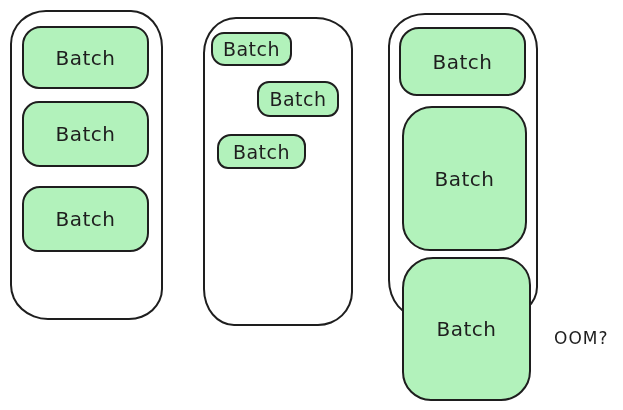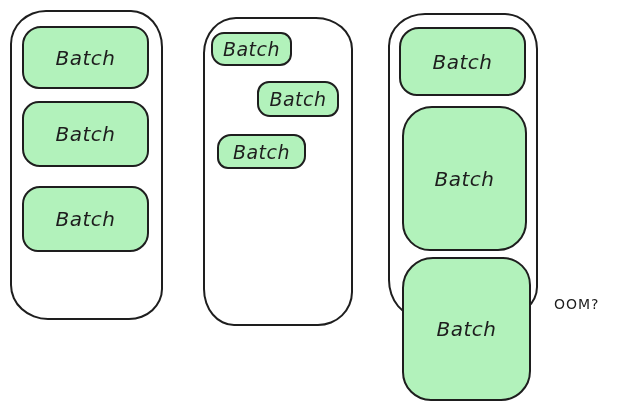--- a/index.html
+++ b/index.html
@@ -14,21 +14,20 @@
     height: 410px;
     background: #ffffff;
     overflow: hidden;
     color: #1e1e1e;
   }
   .container {
     position: absolute;
     background: #ffffff;
     border: 2.5px solid #1e1e1e;
     box-sizing: border-box;
-    font-style: italic;
   }
   
   #container-1 {
     left: 10px; top: 10px; width: 153px; height: 310px;
     border-radius: 36px 32px 34px 38px / 34px 37px 31px 35px;
   }
   #container-2 {
     left: 203px; top: 17px; width: 150px; height: 309px;
     border-radius: 33px 37px 35px 31px / 36px 32px 34px 37px;
   }
@@ -56,22 +55,22 @@
   #c2-b1 { left: 6px;  top: 13px;  width: 81px; height: 34px; font-size: 19px; border-radius: 13px 11px 12px 14px; }
   #c2-b2 { left: 52px; top: 62px;  width: 82px; height: 36px; font-size: 19px; border-radius: 12px 14px 11px 13px; }
   #c2-b3 { left: 12px; top: 115px; width: 89px; height: 35px; font-size: 19px; border-radius: 14px 12px 13px 11px; }
   
   #c3-b1 { left: 9px;  top: 12px;  width: 127px; height: 69px;  border-radius: 20px 17px 19px 18px; }
   #c3-b2 { left: 12px; top: 91px;  width: 125px; height: 145px; border-radius: 30px 27px 29px 28px; }
   #c3-b3 { left: 12px; top: 242px; width: 129px; height: 144px; border-radius: 31px 28px 30px 29px; }
   .oom-label {
     position: absolute;
     left: 554px;
-    top: 296px;
-    font-size: 14px;
+    top: 328px;
+    font-size: 17px;
     letter-spacing: 1px;
     color: #1e1e1e;
     white-space: nowrap;
   }
 </style>
 </head>
 <body>
 
 <div class="canvas">
 

